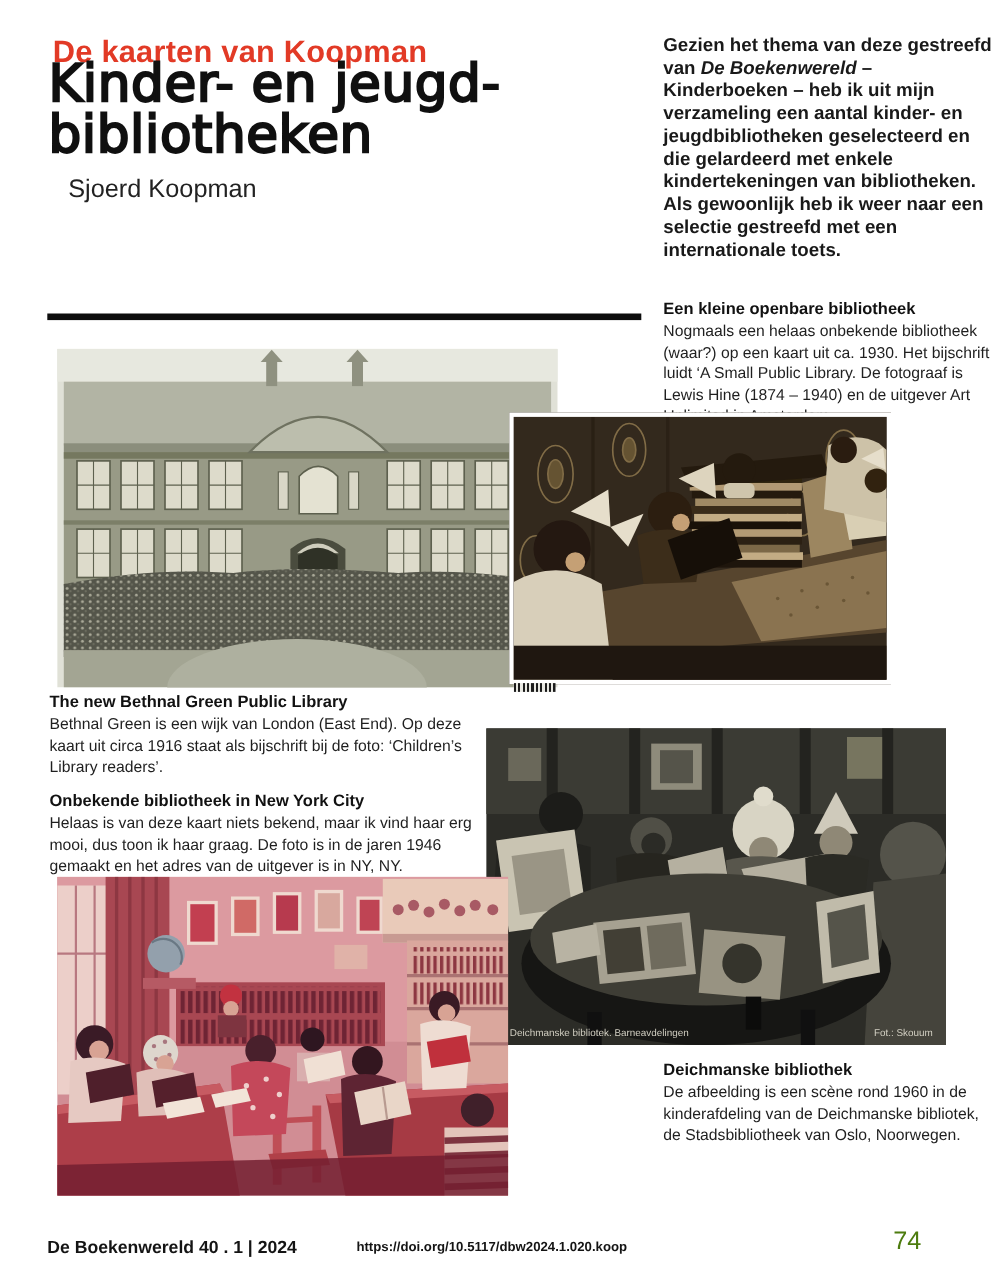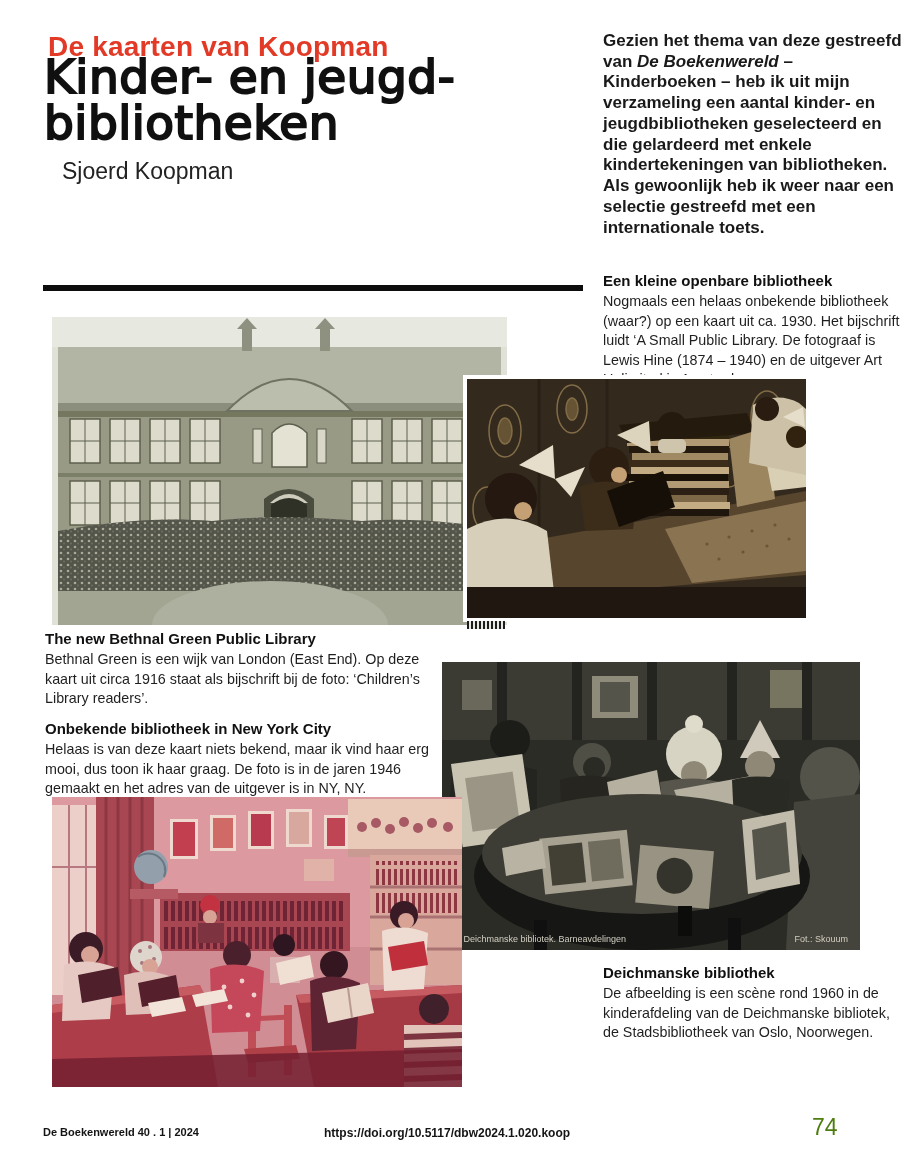--- a/index.html
+++ b/index.html
@@ -23,21 +23,21 @@
   .cap-right{width:306px;}
   .cap-left{width:398px;}
 
   .photo{display:block;}
   .photo svg{display:block;width:100%;height:100%;}
   .sepia-frame{border:4px solid #ffffff;box-sizing:border-box;background:#33291d;}
 
   .barcode{width:38px;height:8px;
     background:repeating-linear-gradient(90deg,#1c1c1c 0 2px,#e8e8e2 2px 4px);}
 
-  .footer-journal{left:43px;top:1126px;font-size:11px;font-weight:bold;color:#141414;}
+  .footer-journal{left:43px;top:1126px;font-size:16px;font-weight:bold;color:#141414;}
   .footer-doi{left:324px;top:1126px;font-size:12px;font-weight:bold;color:#141414;}
   .footer-page{left:812px;top:1114px;font-size:23px;color:#4d7c0f;}
 </style>
 </head>
 <body>
 
 <div class="page">
 
   <div class="abs kicker">De kaarten van Koopman</div>
   <h1 class="abs title"><span>Kinder- en jeugd-</span><br><span>bibliotheken</span></h1>

